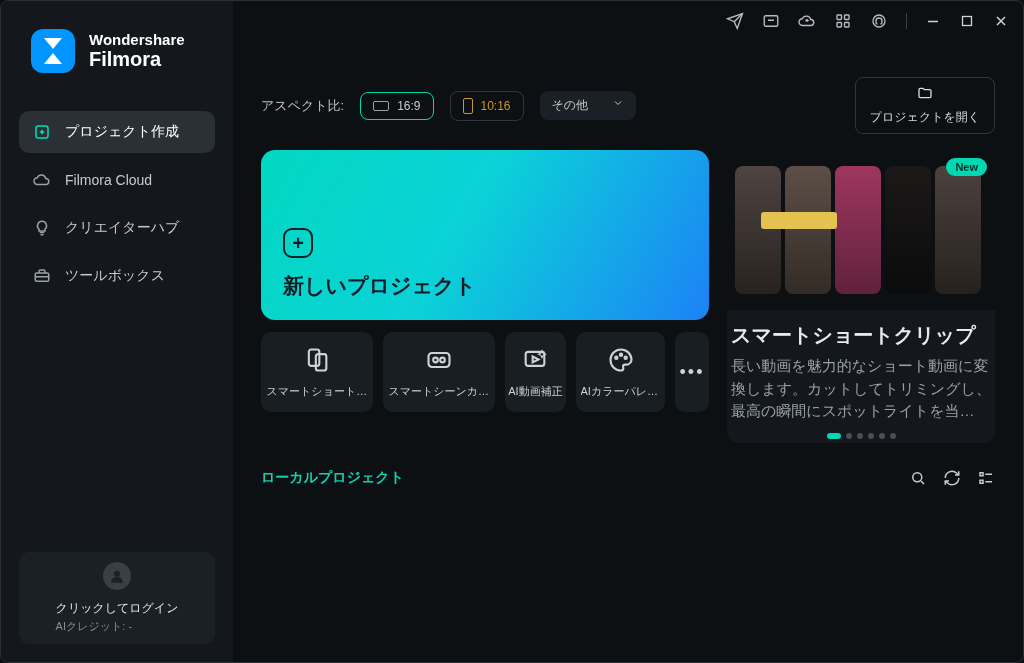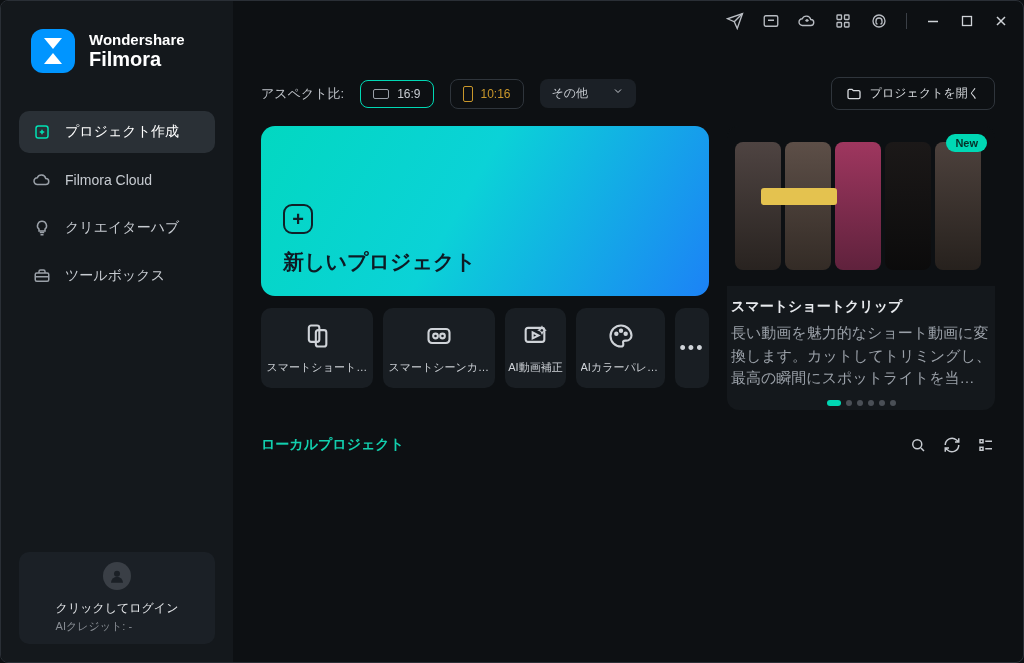--- a/index.html
+++ b/index.html
@@ -39,21 +39,21 @@
 
   .toprow { display:flex; align-items:center; gap:16px; padding: 26px 28px 16px 28px; }
   .toprow .aspect-label { font-size:13px; color:#bfc3c9; }
   .ratio-pill { display:flex; align-items:center; gap:8px; border:1px solid #2f353c; border-radius:8px; padding:6px 12px; font-size:12px; color:#c7cbd1; cursor:pointer; }
   .ratio-pill.active { border-color:#00d8b4; }
   .ratio-pill .ri { width:16px; height:10px; border:1.5px solid #9aa0a8; border-radius:2px; }
   .ratio-pill.vert .ri { width:10px; height:16px; border-color:#c9972b; }
   .ratio-pill.vert span { color:#c9972b; }
   .other-pill { display:flex; align-items:flex-start; gap:24px; border-radius:8px; padding:6px 12px; font-size:12px; color:#c7cbd1; background:#1b2026; cursor:pointer;}
   .toprow .spacer { flex:1; }
-  .open-proj { display:flex; align-items:center; gap:8px; border:1px solid #2f353c; padding:7px 14px; border-radius:8px; font-size:12px; color:#d7dade; cursor:pointer;}
+  .open-proj { display:flex; align-items:center; gap:8px; border:1px solid #2f353c; padding:7px 14px; border-radius:8px; font-size:12px; color:#d7dade; cursor:pointer;flex-direction:column;}
 
   .grid { display:flex; gap:18px; padding: 0 28px; }
   .col-left { flex:1; display:flex; flex-direction:column; gap:12px; }
   .col-right { width:268px; display:flex; flex-direction:column; }
 
   .newproj { height:170px; border-radius:14px; background: linear-gradient(120deg, #02d8c1 0%, #0bd2d7 45%, #1c82f6 100%); padding:20px 22px; color:#102028; cursor:pointer; display:flex; flex-direction:column; justify-content:flex-end;}
   .newproj .plus { width:30px; height:30px; border:2.5px solid #102028; border-radius:9px; display:flex; align-items:center; justify-content:center; font-size:20px; font-weight:900; margin-bottom:14px;}
   .newproj .np-lbl { font-size:21px; font-weight:700; color:#0e1a24;}
 
   .tools { display:flex; gap:10px; }
@@ -66,21 +66,21 @@
   .feature { background:#14181c; border-radius:12px; padding:0; overflow:hidden; }
   .feature .thumbrow { height:160px; position:relative; background:#0d1013;}
   .thumbrow .thumb { position:absolute; top:16px; bottom:16px; border-radius:8px; opacity:.85;}
   .thumb.t1 { left:8px;  width:46px; background:linear-gradient(#5a4d4a,#2d2622);}
   .thumb.t2 { left:58px; width:46px; background:linear-gradient(#6b5a51,#3a3029);}
   .thumb.t3 { left:108px;width:46px; background:linear-gradient(#b83d6c,#6e2544);}
   .thumb.t4 { left:158px;width:46px; background:linear-gradient(#1e1a19,#0b0a0a);}
   .thumb.t5 { left:208px;width:46px; background:linear-gradient(#584a44,#2b241f);}
   .thumbrow::after { content:""; position:absolute; left:34px; top:62px; width:76px; height:17px; background:#e4c24f; border-radius:3px; }
   .new-badge { position:absolute; right:8px; top:8px; background:#00d8b4; color:#053028; font-size:11px; font-weight:700; padding:3px 9px; border-radius:10px;}
-  .feature .ftitle { font-size:14px; font-weight:600; color:#e8eaee; padding:12px 4px 6px 4px;}
+  .feature .ftitle { font-size:20px; font-weight:600; color:#e8eaee; padding:12px 4px 6px 4px;}
   .feature .fdesc { font-size:15px; color:#9aa0a8; line-height:1.5; padding:0 4px 6px 4px;}
   .dots-pg { display:flex; gap:5px; justify-content:center; padding:4px 0 4px 0;}
   .dots-pg span { width:6px; height:6px; border-radius:50%; background:#4a4f56;}
   .dots-pg span.on { width:14px; border-radius:3px; background:#00d8b4;}
 
   .section-row { display:flex; align-items:flex-start; padding: 26px 28px 0 28px; }
   .section-row .stitle { font-size:14px; font-weight:600; color:#12cfae;}
   .section-row .spacer { flex:1;}
   .section-row .sicon { width:18px; height:18px; display:flex; align-items:center; justify-content:center; color:#c7cbd1; cursor:pointer; margin-left:16px;}
 </style>

